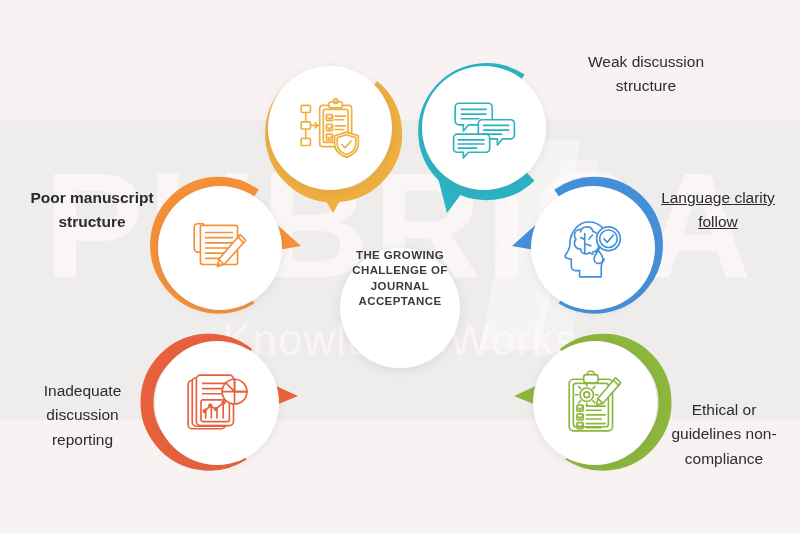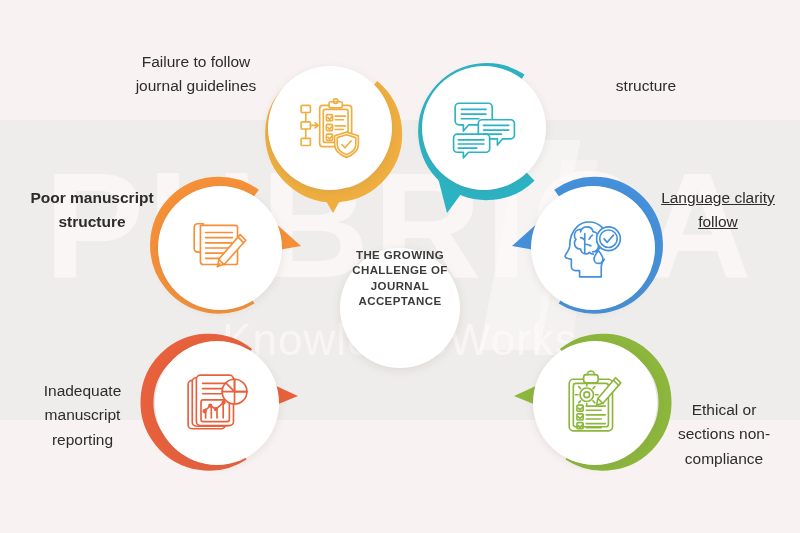--- a/index.html
+++ b/index.html
@@ -342,45 +342,41 @@
 
   <div class="hub">
     <div class="hub-text">
       <span>THE GROWING</span><br>
       <span>CHALLENGE OF</span><br>
       <span>JOURNAL</span><br>
       <span>ACCEPTANCE</span>
     </div>
   </div>
 
-  <div class="label center-align" id="label-guidelines">
-    <span>Failure to follow</span><br>
-    <span>journal guidelines</span>
-  </div>
 
   <div class="label center-align" id="label-discussion">
-    <br>
+    <span>Weak discussion</span><br>
     <span>structure</span>
   </div>
 
   <div class="label center-align" id="label-language">
     <span>Language clarity</span><br>
     <span>follow</span>
   </div>
 
   <div class="label center-align" id="label-structure">
     <span>Poor manuscript</span><br>
     <span>structure</span>
   </div>
 
   <div class="label center-align" id="label-statistics">
     <span>Inadequate</span><br>
-    <span>manuscript</span><br>
+    <span>discussion</span><br>
     <span>reporting</span>
   </div>
 
   <div class="label center-align" id="label-ethics">
     <span>Ethical or</span><br>
-    <span>sections non-</span><br>
+    <span>guidelines non-</span><br>
     <span>compliance</span>
   </div>
 
 </div>
 
 </body></html>

